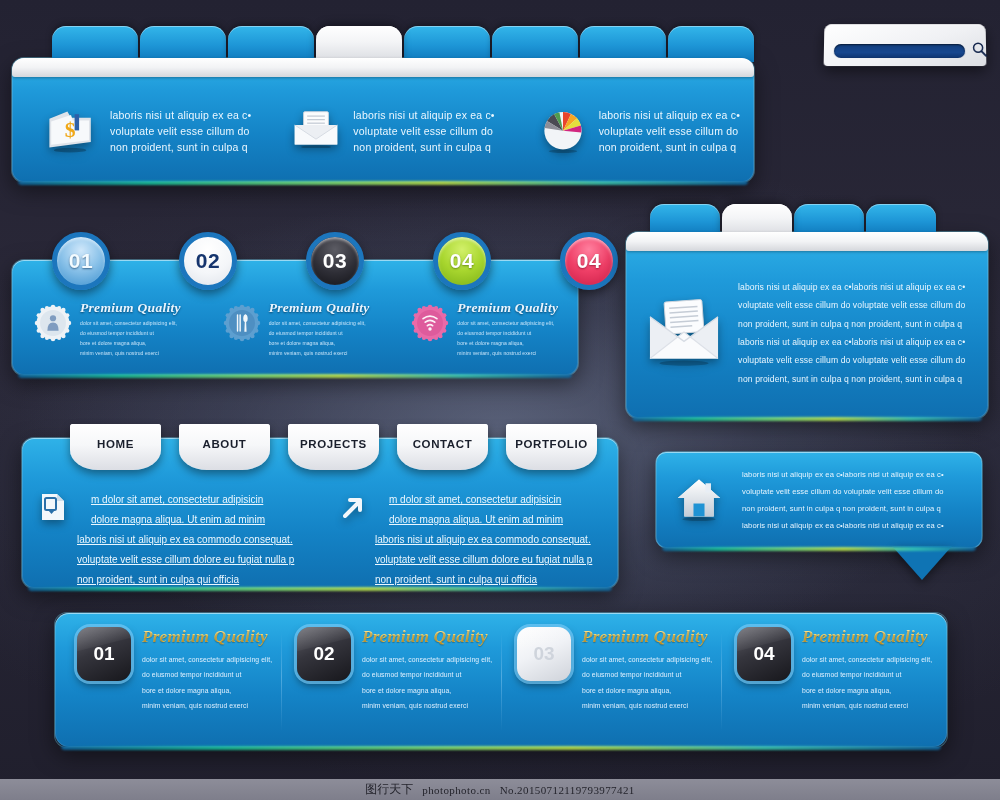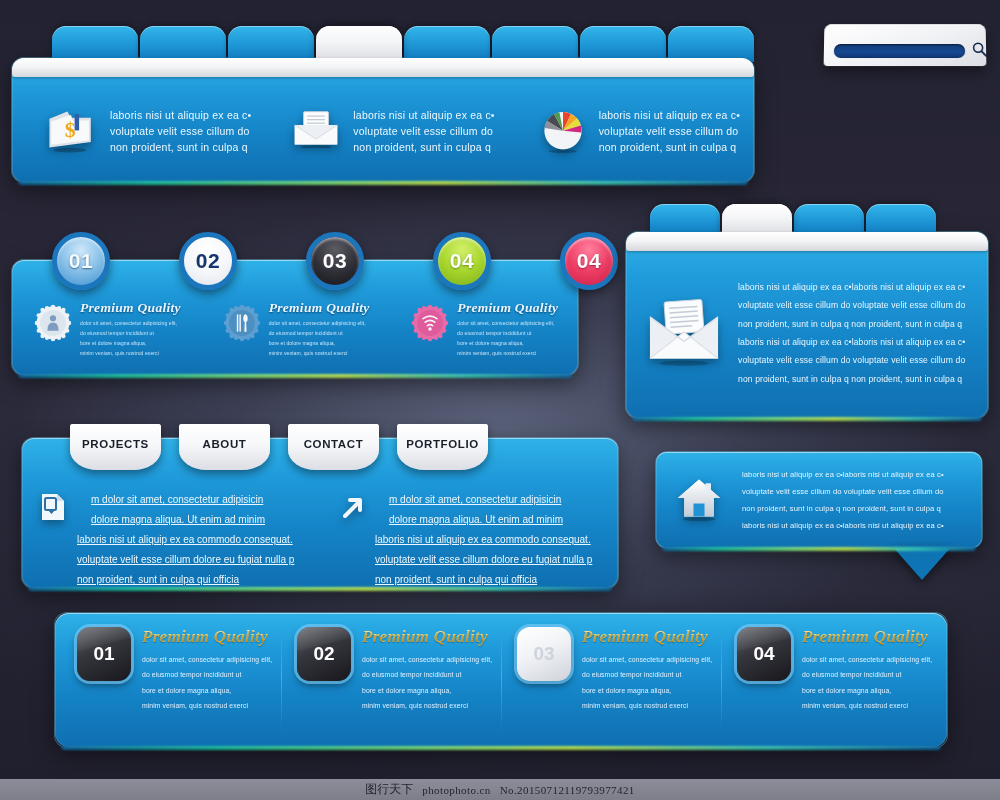--- a/index.html
+++ b/index.html
@@ -507,24 +507,27 @@
         <div>voluptate velit esse cillum do voluptate velit esse cillum do</div>
         <div>non proident, sunt in culpa q non proident, sunt in culpa q</div>
       </div>
     </div>
   </div>
 
   <div class="panel" id="panel-nav">
     <div class="panel-glow-edge"></div>
     <div class="nav-tabs">
       <div class="nav-tab">
-        <span>PROJECTS</span>
+        <span>HOME</span>
       </div>
       <div class="nav-tab">
         <span>ABOUT</span>
+      </div>
+      <div class="nav-tab">
+        <span>PROJECTS</span>
       </div>
       <div class="nav-tab">
         <span>CONTACT</span>
       </div>
       <div class="nav-tab">
         <span>PORTFOLIO</span>
       </div>
     </div>
 
     <div class="nav-cols">

